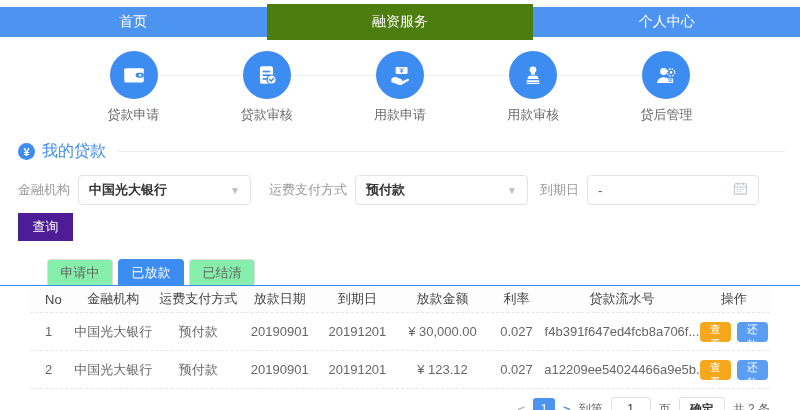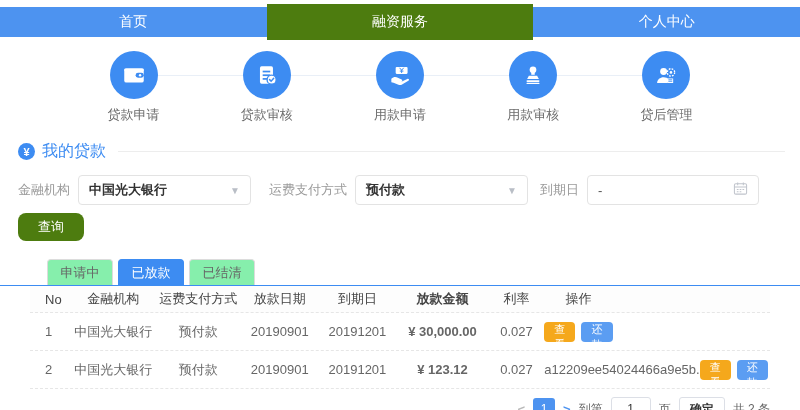--- a/index.html
+++ b/index.html
@@ -34,22 +34,22 @@
   .sel, .date-box { height:30px; border:1px solid #e3e3e3; border-radius:4px; background:#fff;
     display:flex; align-items:center; padding:0 10px; cursor:pointer; }
   .sel { width:173px; }
   .sel .val { color:#333; font-weight:bold; font-size:13px; flex:1; }
   .caret { color:#b9bec6; font-size:10px; }
   .gap1 { margin-left:18px; }
   .gap2 { margin-left:12px; }
   .date-box { width:172px; }
   .date-box .val { color:#555; flex:1; font-size:13px; }
 
-  .query-btn { margin:8px 0 0 18px; width:66px; height:28px; background:#4d7c0f; color:#fff;
-    border:none; border-radius:8px; font-size:13px; cursor:pointer; }
+  .query-btn { margin:8px 0 0 18px; width:55px; height:28px; background:#4c1d95; color:#fff;
+    border:none; border-radius:0; font-size:13px; cursor:pointer; }
 
   
   .rtabs { margin-top:18px; padding-left:47px; display:flex; align-items:flex-end;
     border-bottom:1px solid #3d8cf2; }
   .rtab { min-width:66px; height:26px; padding:0 12px; display:flex; align-items:center;
     justify-content:center; font-size:13px; color:#666; background:#86efac;
     border:1px solid #dcdcdc; border-bottom:none; border-radius:4px 4px 0 0;
     margin-right:5px; cursor:pointer; }
   .rtab.active { background:#3d8cf2; color:#fff; border-color:#3d8cf2; }
 
@@ -58,21 +58,21 @@
   .thead { display:flex; align-items:center; height:27px; color:#444;
     border-bottom:1px dashed #e6e6e6; background:#fdfdfd; }
   .trow { display:flex; align-items:center; height:38px; color:#666;
     border-bottom:1px dashed #e6e6e6; }
   .cell { text-align:center; }
   .c0 { width:5.5%; text-align:left; padding-left:15px; }
   .c1 { width:11.5%; }
   .c2 { width:11.5%; }
   .c3 { width:10.5%; }
   .c4 { width:10.5%; }
-  .c5 { width:12.5%;font-weight:bold; }
+  .c5 { width:12.5%; }
   .c6 { width:7.5%; }
   .c7 { width:21%; }
   .c8 { width:9.5%; display:flex; justify-content:flex-end; gap:6px; padding-right:2px; }
   .op-btn { border:none; border-radius:4px; color:#fff; font-size:11px; height:20px;
     padding:0 5px; cursor:pointer; }
   .btn-view { background:#f5a81c; }
   .btn-repay { background:#5b9df2; }
 
   
   .pager { display:flex; align-items:center; justify-content:flex-end; gap:8px;
@@ -207,31 +207,33 @@
 
 <div class="table">
   <div class="thead">
     <div class="cell c0">No</div>
     <div class="cell c1">金融机构</div>
     <div class="cell c2">运费支付方式</div>
     <div class="cell c3">放款日期</div>
     <div class="cell c4">到期日</div>
     <div class="cell c5">放款金额</div>
     <div class="cell c6">利率</div>
+    <div class="cell c7">贷款流水号</div>
     <div class="cell c8" style="justify-content:center">操作</div>
   </div>
   <div id="tbody">
   <div class="trow">
     <div class="cell c0">1</div>
     <div class="cell c1">中国光大银行</div>
     <div class="cell c2">预付款</div>
     <div class="cell c3">20190901</div>
     <div class="cell c4">20191201</div>
     <div class="cell c5">¥ 30,000.00</div>
     <div class="cell c6">0.027</div>
+    <div class="cell c7">f4b391f647ed4fcb8a706f...</div>
     <div class="cell c8">
       <button class="op-btn btn-view">查看</button>
       <button class="op-btn btn-repay">还款</button>
     </div>
   </div>
 
   <div class="trow">
     <div class="cell c0">2</div>
     <div class="cell c1">中国光大银行</div>
     <div class="cell c2">预付款</div>

